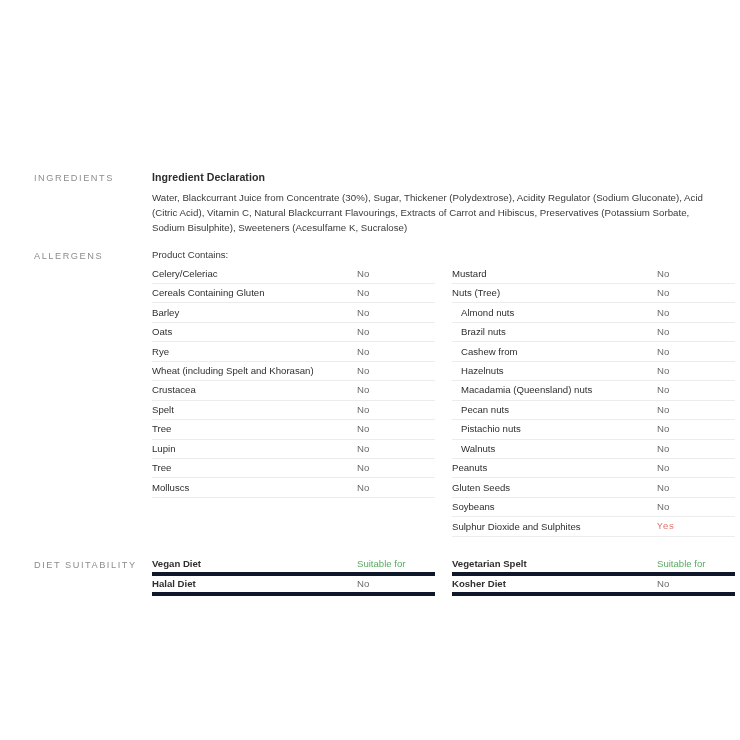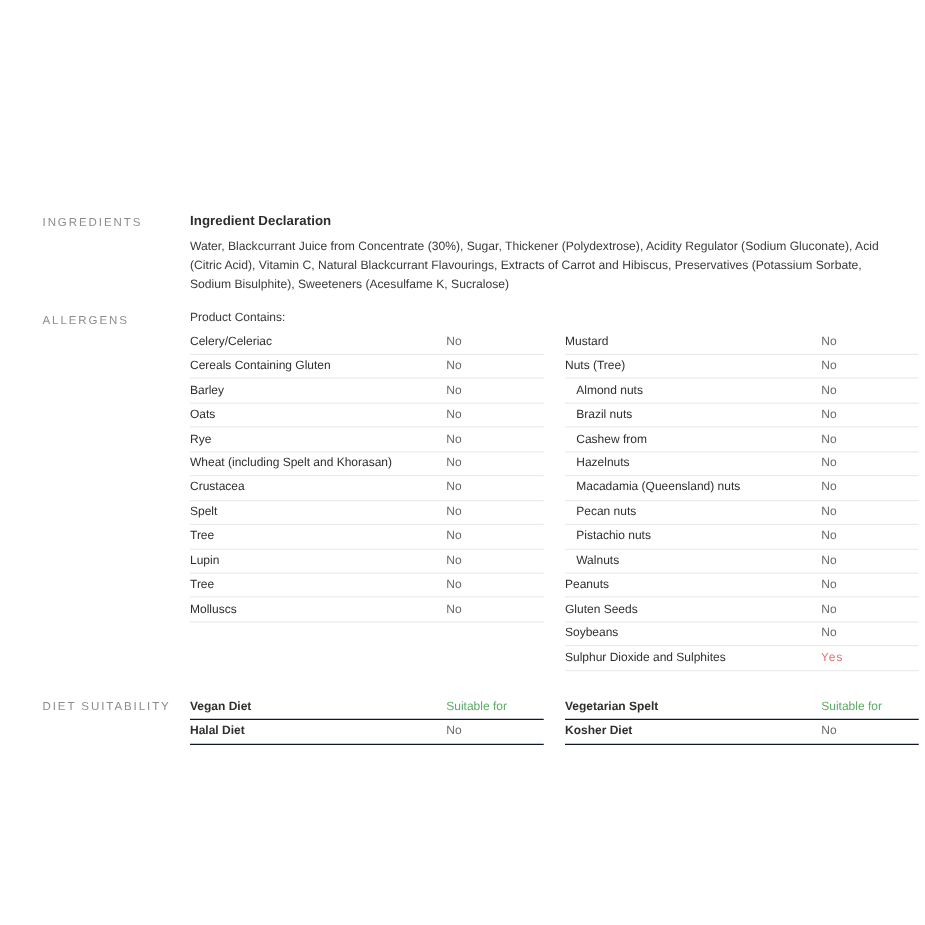--- a/index.html
+++ b/index.html
@@ -113,21 +113,21 @@
 
   .trow .val.yes  { color: #e0736e; font-family: Liberation Mono, monospace; }
 
   
   #sec-diet { padding-top: 20px; }
 
   .drow {
     display: flex;
     align-items: center;
     height: 19.45px;
-    border-bottom: 1px solid #0f172a;
+    border-bottom: 4px solid #0f172a;
     font-size: 9.6px;
     color: #2f2f2f;
   }
 
   .drow .name {
     flex: 0 0 205px;
     width: 205px;
     font-weight: 700;
     line-height: 12px;
     white-space: nowrap;

